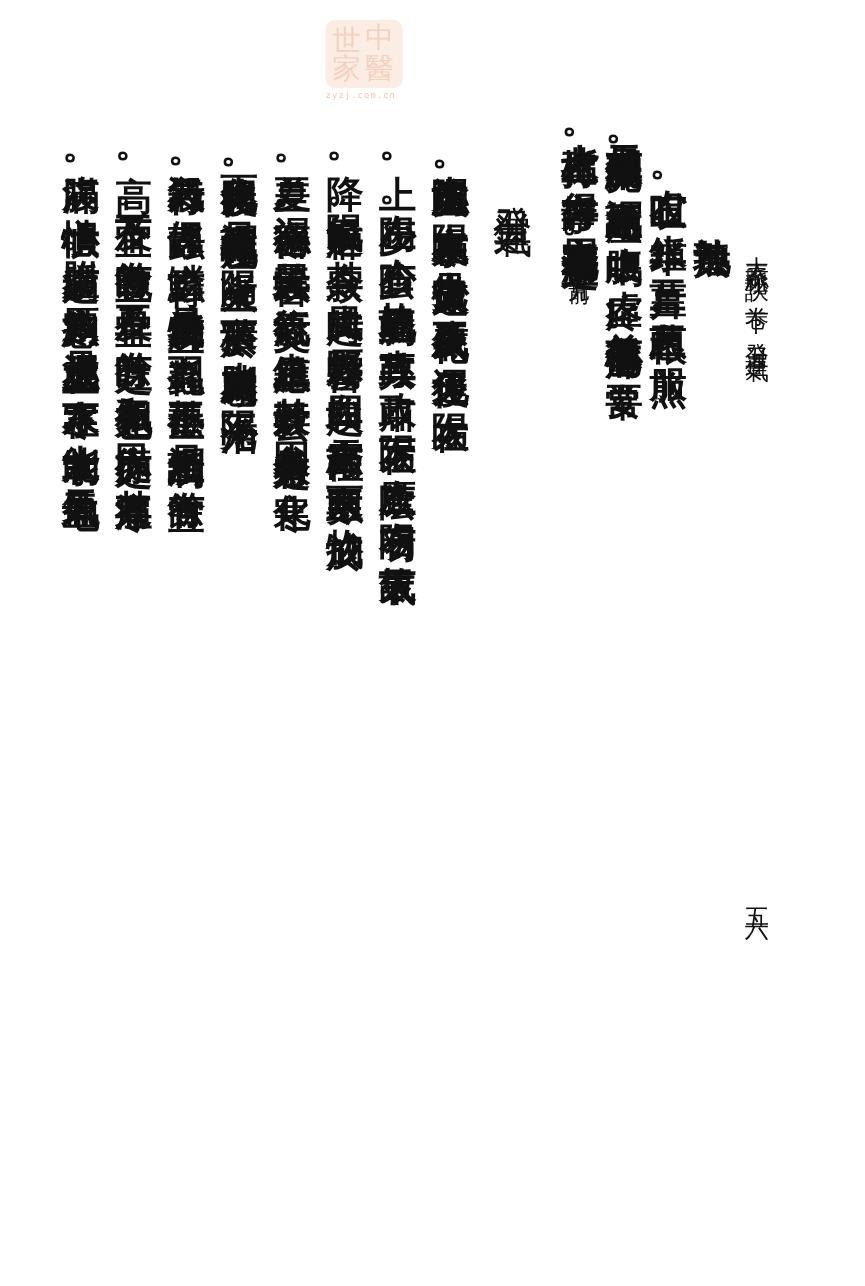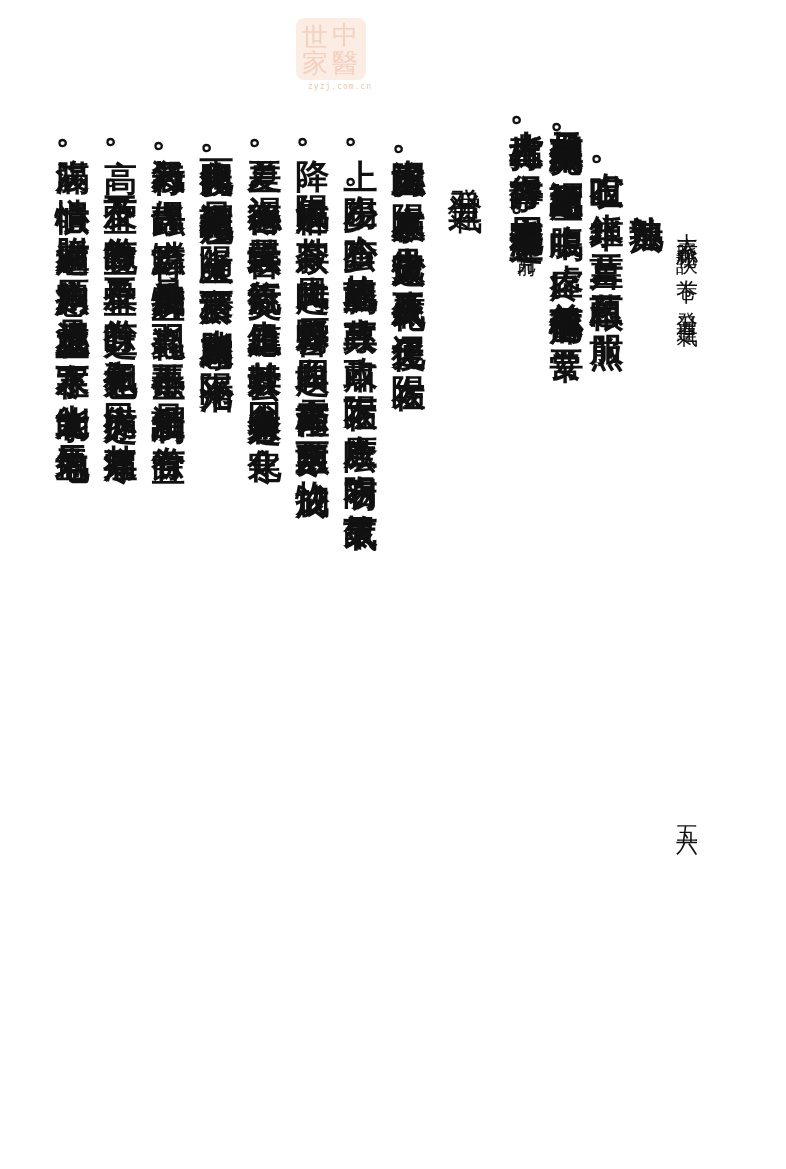--- a/index.html
+++ b/index.html
@@ -5,21 +5,21 @@
   html, body { margin: 0; padding: 0; background: #ffffff; }
   body { width: 786px; height: 1169px; position: relative; overflow: hidden;
          font-family: "DejaVu Serif", "Liberation Serif", serif; color: #111; }
   .watermark { position: absolute; left: 296px; top: 18px; width: 70px; height: 62px;
                border-radius: 8px; background: #fbe9e0; opacity: 0.85; }
   .watermark .wm-glyph { position: absolute; color: #f3c9b4; font-size: 26px; line-height: 1; }
   .watermark .wm-a { left: 6px; top: 6px; }
   .watermark .wm-b { left: 36px; top: 4px; }
   .watermark .wm-c { left: 6px; top: 32px; }
   .watermark .wm-d { left: 36px; top: 32px; }
-  .wm-url { position: absolute; left: 296px; top: 82px; width: 76px; text-align: right;
+  .wm-url { position: absolute; left: 296px; top: 82px; width: 76px; text-align: left;
             font-family: "DejaVu Sans Mono", monospace; font-size: 8px; color: #f1c3ad; letter-spacing: 1px; }
   .col { position: absolute; writing-mode: vertical-rl; text-orientation: upright;
          white-space: nowrap; }
   .running-head { left: 674px; top: 215px; font-size: 22px; line-height: 26px; letter-spacing: 5px; }
   .running-head .gap { display: inline-block; height: 22px; }
   .page-num { left: 674px; top: 808px; font-size: 22px; line-height: 26px; letter-spacing: 6px; }
   .body-col { font-size: 34px; line-height: 42px; letter-spacing: 1.4px; font-weight: bold; }
   .section-title { font-size: 36px; line-height: 42px; letter-spacing: 4px; font-weight: normal; }
   .note { font-size: 20px; letter-spacing: 2px; font-weight: normal; }
 </style>

